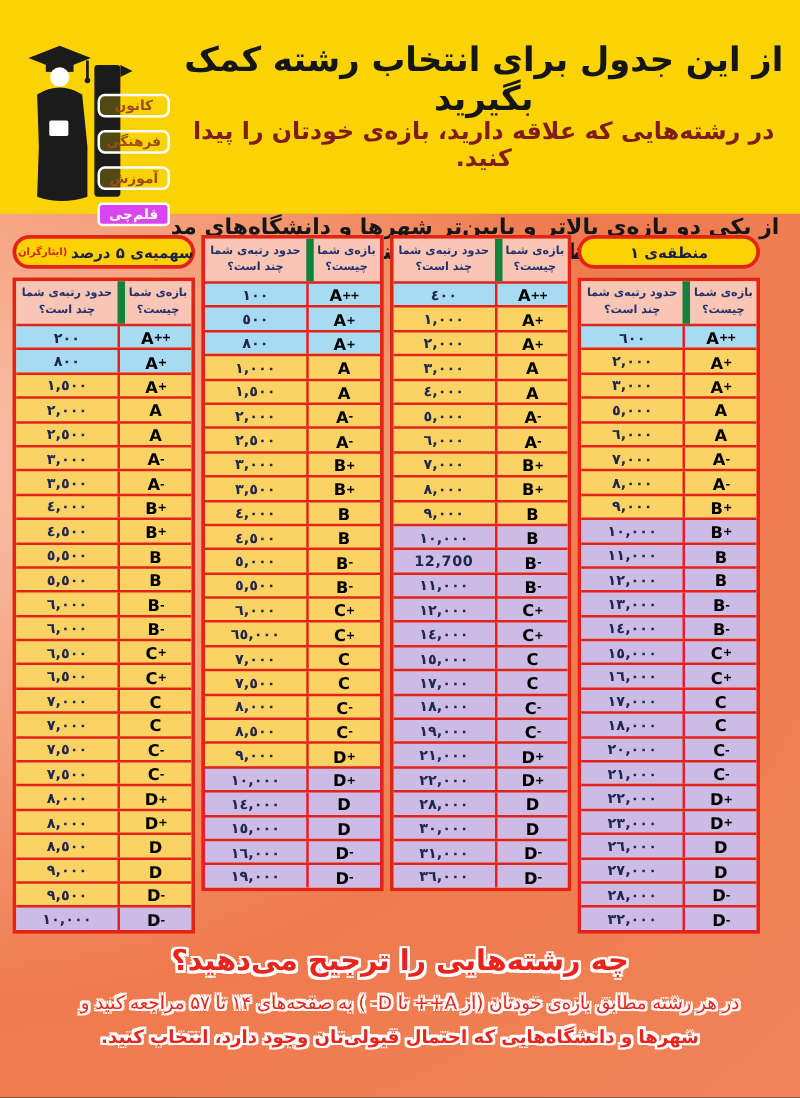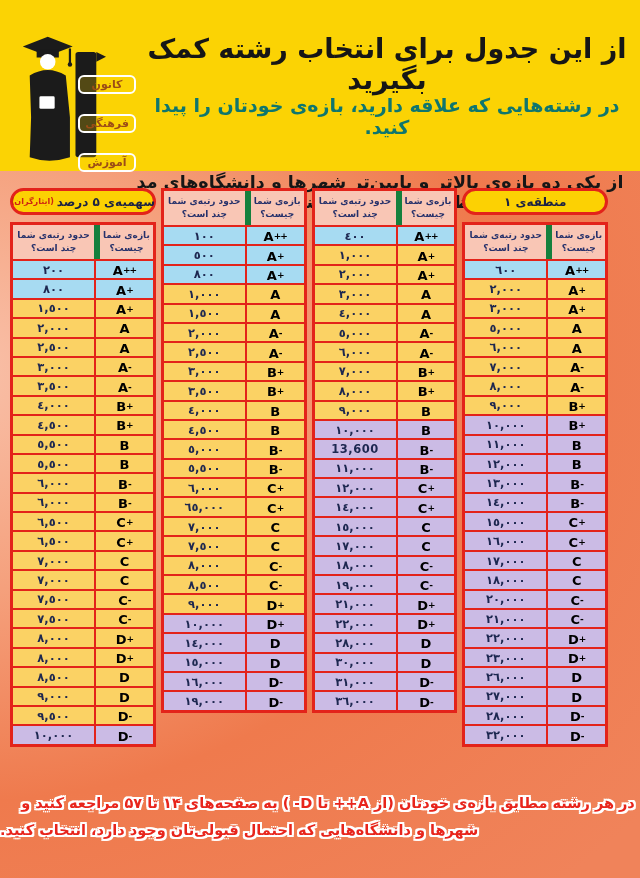--- a/index.html
+++ b/index.html
@@ -4,28 +4,28 @@
 <style>
   html,body{margin:0;padding:0;background:#555;}
   .page{position:relative;width:640px;height:878px;overflow:hidden;
         font-family:"DejaVu Sans",sans-serif;direction:rtl;
         background:radial-gradient(ellipse 900px 700px at -8% 42%, #f9c2ab 0%, #f5a07c 32%, #ef7a4d 62%, #f0835a 100%);}
   
   .banner{position:absolute;top:0;left:0;right:0;height:171px;background:#fbd304;}
   .page-title{position:absolute;top:33px;left:142px;right:8px;text-align:center;
         font-size:27px;font-weight:bold;color:#161616;letter-spacing:-.5px;}
   .sub1{position:absolute;top:94px;left:150px;right:16px;text-align:center;
-        font-size:19px;font-weight:bold;color:#0f766e;}
+        font-size:19px;font-weight:bold;color:#7f1d1d;}
   .sub2{position:absolute;top:128px;left:128px;right:8px;text-align:center;
         font-size:17.5px;font-weight:bold;color:#161616;margin-top:44px;}
   
   .logo{position:absolute;top:33px;left:20px;width:124px;height:135px;direction:ltr;}
   .logo svg{position:absolute;left:0;top:0;width:86px;height:135px;}
   .logo-words{position:absolute;left:58px;top:42px;width:58px;display:flex;
-        flex-direction:column;gap:20px;direction:rtl;}
+        flex-direction:column;gap:10px;direction:rtl;}
   .logo-word{border:2px solid #fff;border-radius:6px;background:rgba(251,211,4,.25);
         color:#9c4d17;font-weight:bold;font-size:11px;text-align:center;line-height:15px;}
   .logo-brand{background:#d946ef;color:#fff;border:2px solid #fff;border-radius:4px;
         font-weight:bold;font-size:11px;text-align:center;line-height:15px;}
   
   #tables{position:absolute;top:188px;left:10px;right:32px;display:flex;gap:5px;}
   .tcol{flex:1;min-width:0;}
   .pill{height:27px;background:#fcd103;border:3px solid #e3231a;border-radius:15px;
         display:flex;align-items:center;justify-content:center;gap:3px;margin-bottom:7px;
         box-sizing:border-box;white-space:nowrap;}
@@ -44,22 +44,22 @@
   .gs{font-size:9px;font-weight:bold;position:relative;top:-2px;letter-spacing:-1px;}
   .cell-rank{width:58%;display:flex;align-items:center;justify-content:center;
         font-size:11.5px;font-weight:bold;color:#1d2750;letter-spacing:.5px;}
   .c-blue{background:#a7dbf2;} .c-yellow{background:#fbd264;} .c-purple{background:#cbbbe5;}
   
   .outline{text-shadow:-2px -2px 0 #fff,2px -2px 0 #fff,-2px 2px 0 #fff,2px 2px 0 #fff,
         -2px 0 0 #fff,2px 0 0 #fff,0 -2px 0 #fff,0 2px 0 #fff;}
   .f-title{position:absolute;top:756px;left:0;right:0;text-align:center;
         font-size:23px;font-weight:bold;color:#e8251c;}
   .f-line1{position:absolute;top:795px;left:0;right:0;text-align:center;
-        font-size:14.5px;font-weight:bold;color:#e8251c;padding-left:16px;}
-  .f-line2{position:absolute;top:822px;left:0;right:0;text-align:left;
+        font-size:14.5px;font-weight:normal;color:#e8251c;padding-left:16px;}
+  .f-line2{position:absolute;top:822px;left:0;right:0;text-align:center;
         font-size:14.5px;font-weight:bold;color:#e8251c;}
 </style>
 </head>
 <body>
 
 <div class="page">
 
   <div class="banner">
     <div class="logo">
       <svg viewBox="0 0 62 96" aria-hidden="true">
@@ -328,21 +328,21 @@
           <div class="row c-purple">
             <div class="cell-grade">
               <span dir="ltr"><span class="gl">B</span></span>
             </div>
             <div class="cell-rank">١٠,٠٠٠</div>
           </div>
           <div class="row c-purple">
             <div class="cell-grade">
               <span dir="ltr"><span class="gl">B</span><span class="gs">-</span></span>
             </div>
-            <div class="cell-rank">13,600</div>
+            <div class="cell-rank">12,700</div>
           </div>
           <div class="row c-purple">
             <div class="cell-grade">
               <span dir="ltr"><span class="gl">B</span><span class="gs">-</span></span>
             </div>
             <div class="cell-rank">١١,٠٠٠</div>
           </div>
           <div class="row c-purple">
             <div class="cell-grade">
               <span dir="ltr"><span class="gl">C</span><span class="gs">+</span></span>
@@ -744,16 +744,17 @@
           <div class="row c-purple">
             <div class="cell-grade">
               <span dir="ltr"><span class="gl">D</span><span class="gs">-</span></span>
             </div>
             <div class="cell-rank">١٠,٠٠٠</div>
           </div>
         </div>
       </div>
     </div>
 
+  <div class="f-title outline">چه رشته‌هایی را ترجیح می‌دهید؟</div>
   <div class="f-line1 outline">در هر رشته مطابق بازه‌ی خودتان (از A++ تا D- ) به صفحه‌های ۱۴ تا ۵۷ مراجعه کنید و</div>
   <div class="f-line2 outline">شهرها و دانشگاه‌هایی که احتمال قبولی‌تان وجود دارد، انتخاب کنید.</div>
 
 </div>
 
 </body></html>

